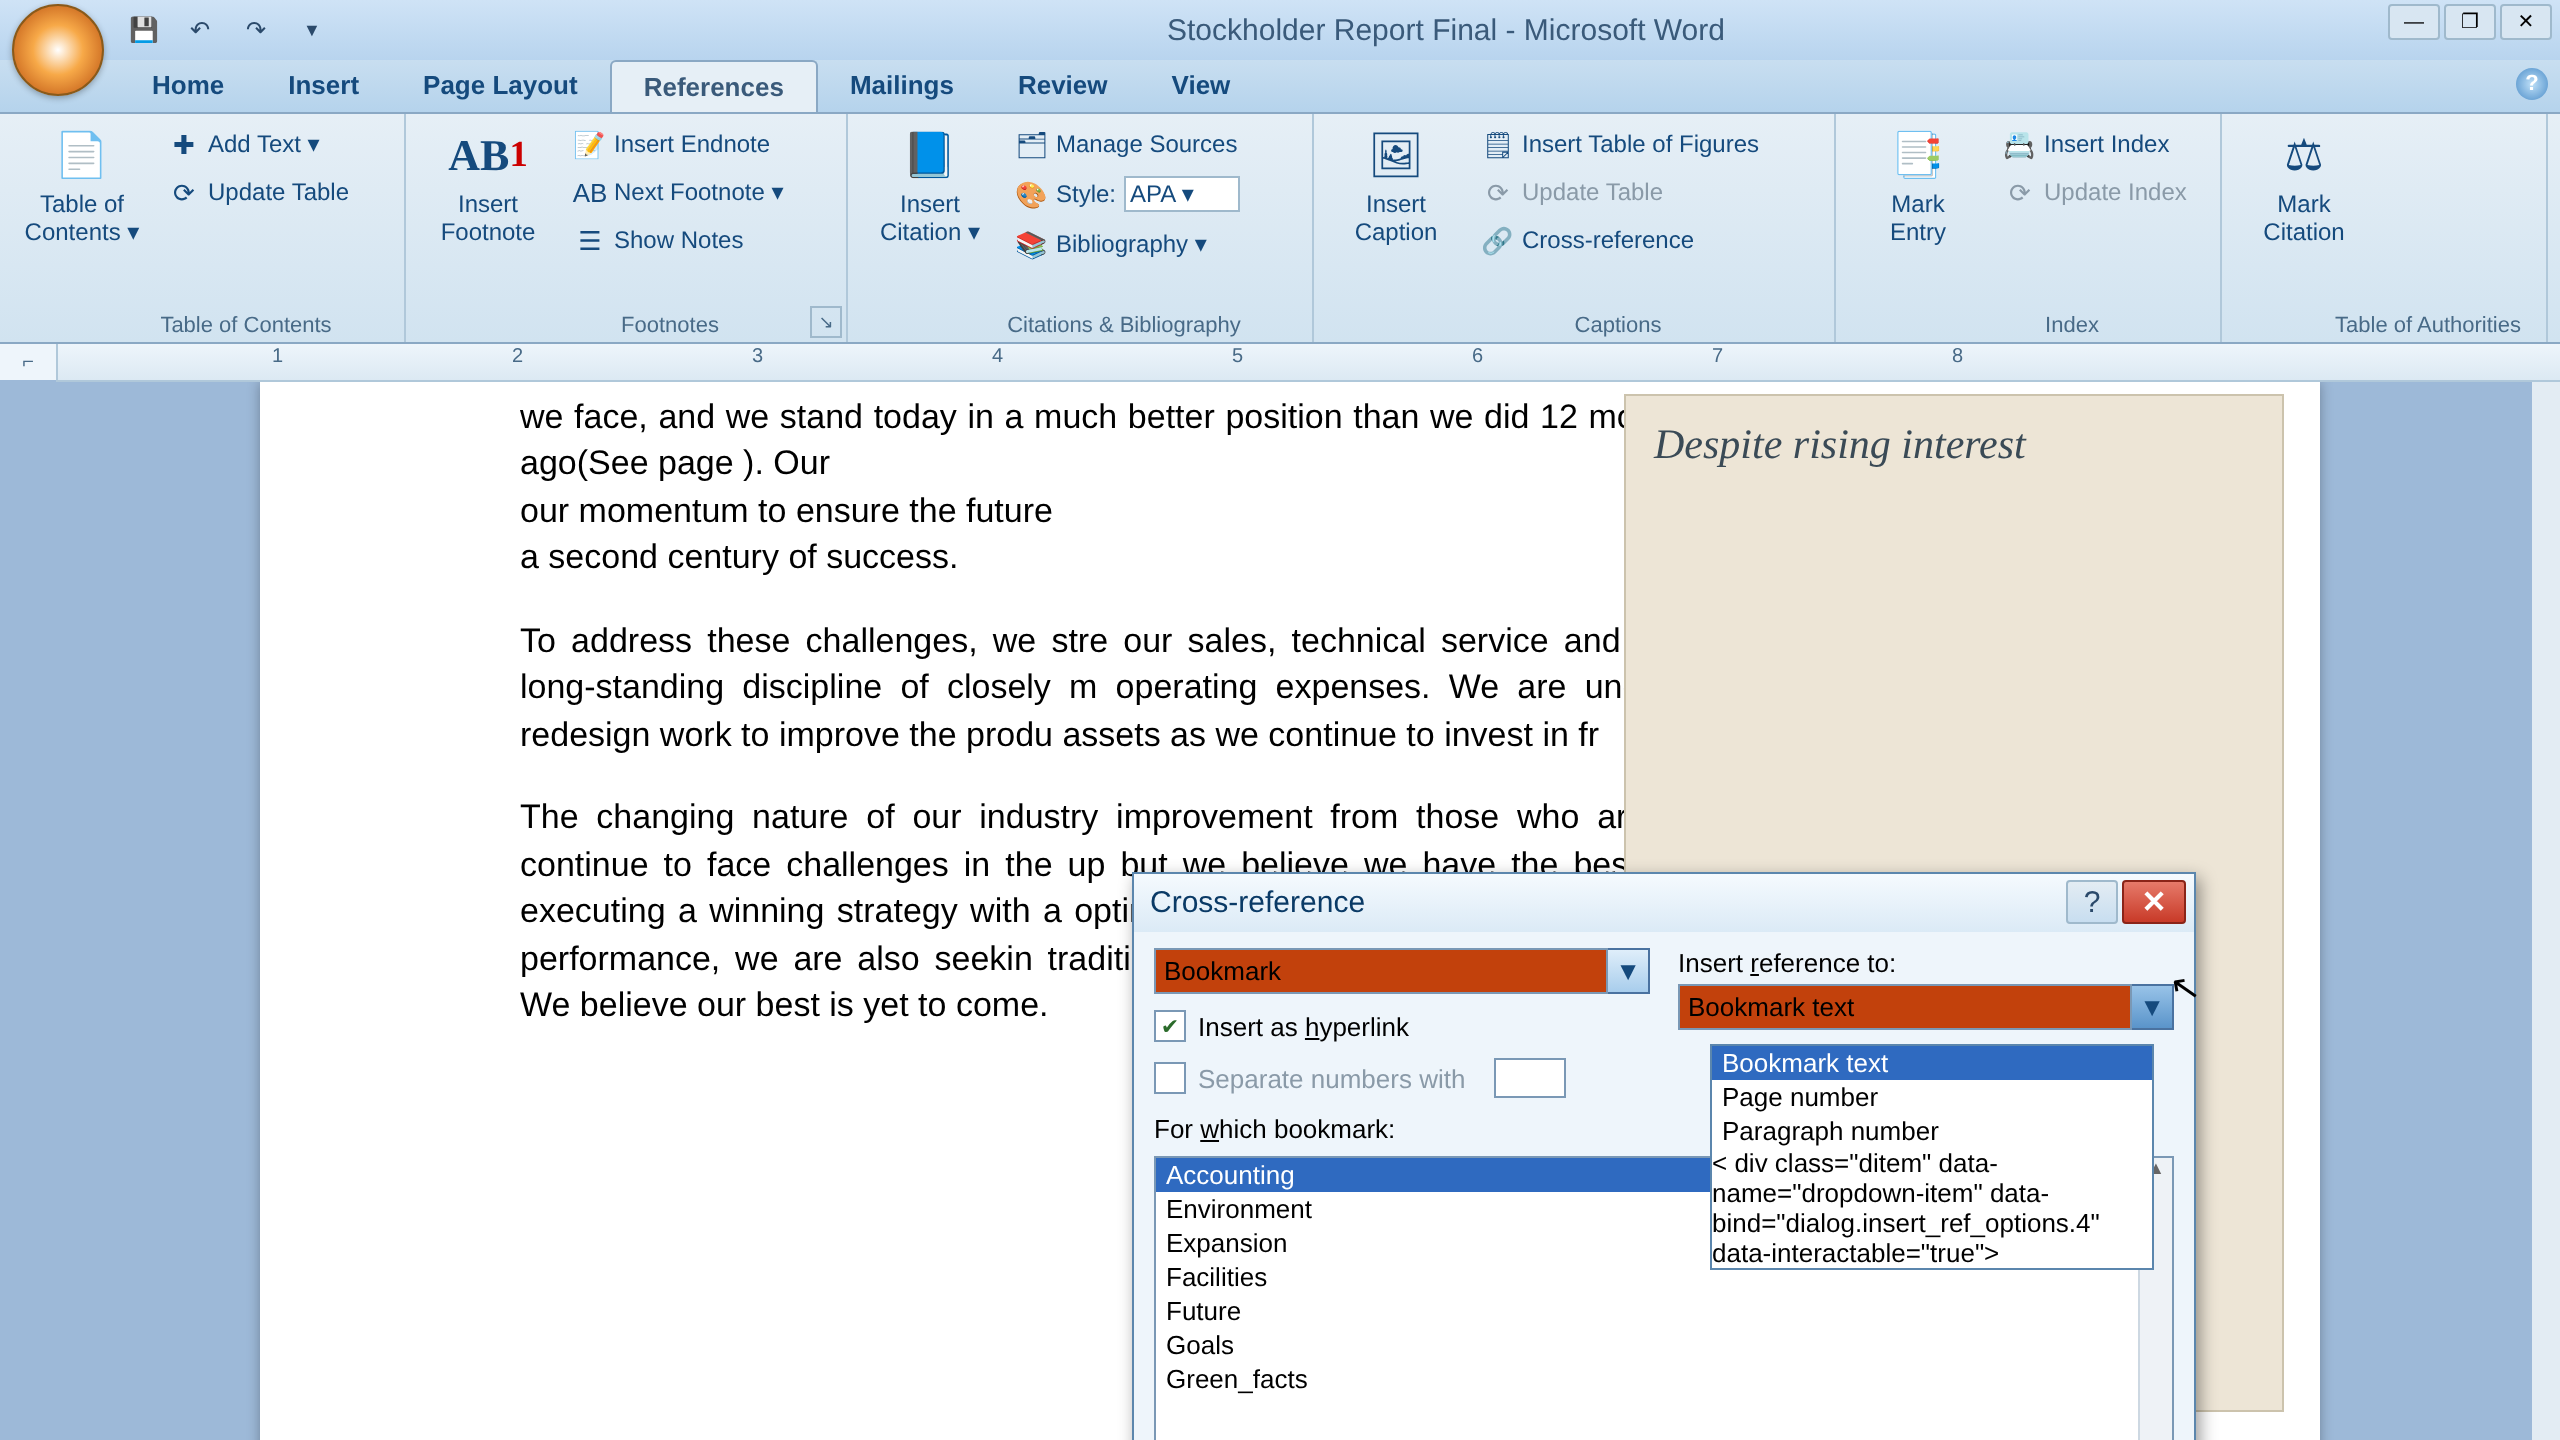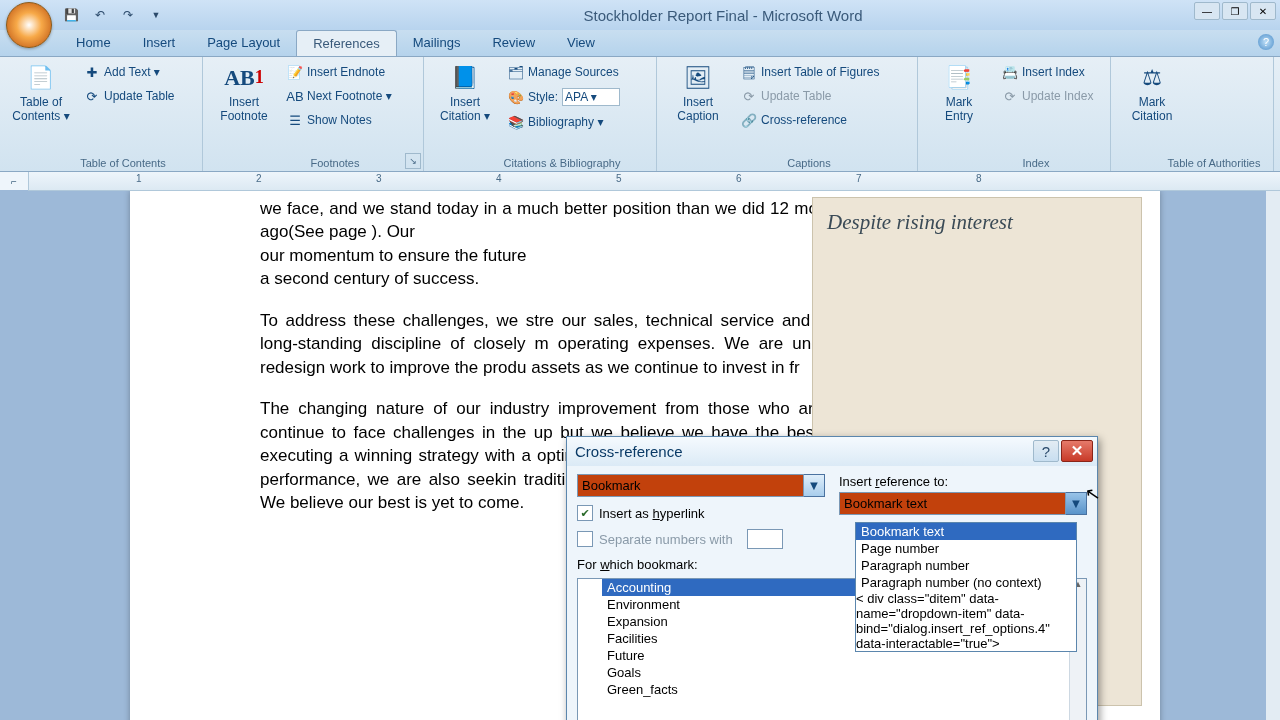--- a/index.html
+++ b/index.html
@@ -3,21 +3,21 @@
 <meta charset="utf-8">
 <style>
 body { margin:0; font-family:"Segoe UI", Tahoma, sans-serif; font-size:12px; background:#9db9d8; overflow:hidden; width:1280px; height:720px; }
 .titlebar { height:30px; background:linear-gradient(#cfe3f6,#b8d4ee); display:flex; align-items:center; position:relative; }
 .office-orb { width:44px; height:44px; border-radius:50%; background:radial-gradient(#fff,#f7a948 40%,#b54a0c); position:absolute; left:6px; top:2px; border:1px solid #8a5a1a; box-shadow:0 1px 3px rgba(0,0,0,0.3); z-index:5;}
 .qat { display:flex; gap:8px; margin-left:62px; align-items:center;}
 .qat-btn { width:20px; height:20px; display:flex; align-items:center; justify-content:center; color:#2b4a6b;}
 .title-text { flex:1; text-align:center; color:#3a5a7a; font-size:15px;}
 .win-btns { position:absolute; right:4px; top:2px; display:flex; gap:2px;}
 .win-btn { width:24px; height:16px; background:#d8e6f2; border:1px solid #9fb9cc; border-radius:2px; display:flex; align-items:center; justify-content:center; font-size:10px;}
-.tabs { background:linear-gradient(#c8def0,#b5d3ec); display:flex; height:26px; padding-left:60px; border-bottom:1px solid #8aa8c4;}
+.tabs { background:linear-gradient(#c8def0,#b5d3ec); display:flex; height:26px; padding-left:60px; border-bottom:1px solid #8aa8c4;font-weight:bold;}
 .tab { padding:5px 16px 0; color:#154a7d; cursor:pointer; font-size:13px;}
 .tab.active { background:#e6eff6; border:1px solid #8aa8c4; border-bottom:none; border-radius:3px 3px 0 0; color:#3a5a7a;}
 .ribbon { background:linear-gradient(#e6eff6,#d1e3f0); height:114px; display:flex; border-bottom:1px solid #8aa8c4;}
 .group { border-right:1px solid #b0c8da; padding:3px 6px 0; display:flex; flex-direction:column; position:relative;}
 .group-label { position:absolute; bottom:2px; left:0; right:0; text-align:center; color:#486a87; font-size:11px;padding-left:44px;}
 .group-body { flex:1; display:flex; gap:4px;}
 .big-btn { display:flex; flex-direction:column; align-items:center; padding:2px 6px; color:#154a7d; width:58px; text-align:center; line-height:1.15;}
 .big-btn .icon { width:32px; height:32px; margin-bottom:2px; display:flex; align-items:center; justify-content:center; font-size:22px;}
 .small-btn { display:flex; align-items:center; gap:4px; padding:2px 4px; color:#154a7d; white-space:nowrap;}
 .small-btn .sicon { width:16px; height:16px; display:inline-flex; align-items:center; justify-content:center; font-size:13px;}
@@ -49,21 +49,21 @@
 .dlg-col { flex:1;}
 .dlg-label { color:#000; margin-bottom:3px; display:block;}
 .combo { display:flex;}
 .combo input { flex:1; border:1px solid #7a98b5; padding:3px 4px; font-size:13px; background:#c2410c;}
 .combo .cbtn { width:20px; border:1px solid #4a72a0; border-left:none; background:linear-gradient(#dfeefa,#a8cdec); display:flex; align-items:center; justify-content:center; color:#154a7d;}
 .combo.open .cbtn { background:linear-gradient(#98c3e8,#5a94ca);}
 .chk-row { display:flex; align-items:center; gap:6px; margin-top:8px;}
 .chk { width:14px; height:14px; border:1px solid #7a98b5; background:#fff; display:flex; align-items:center; justify-content:center; font-size:11px; color:#2b6b2b;}
 .sep-input { width:34px; height:18px; border:1px solid #7a98b5; background:#fff; margin-left:8px;}
 .listbox { margin-top:6px; border:1px solid #7a98b5; background:#fff; height:186px; overflow:hidden; position:relative;}
-.listbox .item { padding:1px 5px; font-size:13px;margin-left:24px;}
+.listbox .item { padding:1px 5px; font-size:13px;}
 .listbox .item.sel { background:#2f6ac0; color:#fff;}
 .listbox .sb { position:absolute; right:0; top:0; width:16px; height:100%; background:#eef2f6; border-left:1px solid #cdd8e2; display:flex; flex-direction:column; justify-content:space-between; align-items:center; font-size:9px; color:#666;}
 .dropdown { position:absolute; left:288px; top:56px; width:220px; background:#fff; border:1px solid #5b86ad; z-index:3;}
 .dropdown .ditem { padding:1px 5px; font-size:13px;}
 .dropdown .ditem.sel { background:#2f6ac0; color:#fff;}
 .cursor { position:absolute; left:518px; top:46px; font-size:18px; color:#000; transform:rotate(-10deg); z-index:5; pointer-events:none;}
 u.accel { text-decoration:underline;}
 .help-dot { position:absolute; right:6px; top:34px; width:16px; height:16px; border-radius:50%; background:radial-gradient(#bfe0f8,#4a8cc8); color:#fff; font-size:11px; display:flex; align-items:center; justify-content:center;}
 </style>
 </head>
@@ -305,21 +305,20 @@
 
         <div class="sb">
             <span>▲</span>
           </div>
       </div>
 
       <div class="dropdown">
         <div class="ditem sel">Bookmark text</div>
         <div class="ditem">Page number</div>
         <div class="ditem">Paragraph number</div>
-        <div class="ditem">Paragraph number (no context)</div>
         &lt;
 div class="ditem" data-name="dropdown-item" data-bind="dialog.insert_ref_options.4" data-interactable="true"&gt;</div>
 
         <div class="dsb"></div>
       </div>
 
       <div class="cursor">↖</div>
 
     </div>
   </div>

